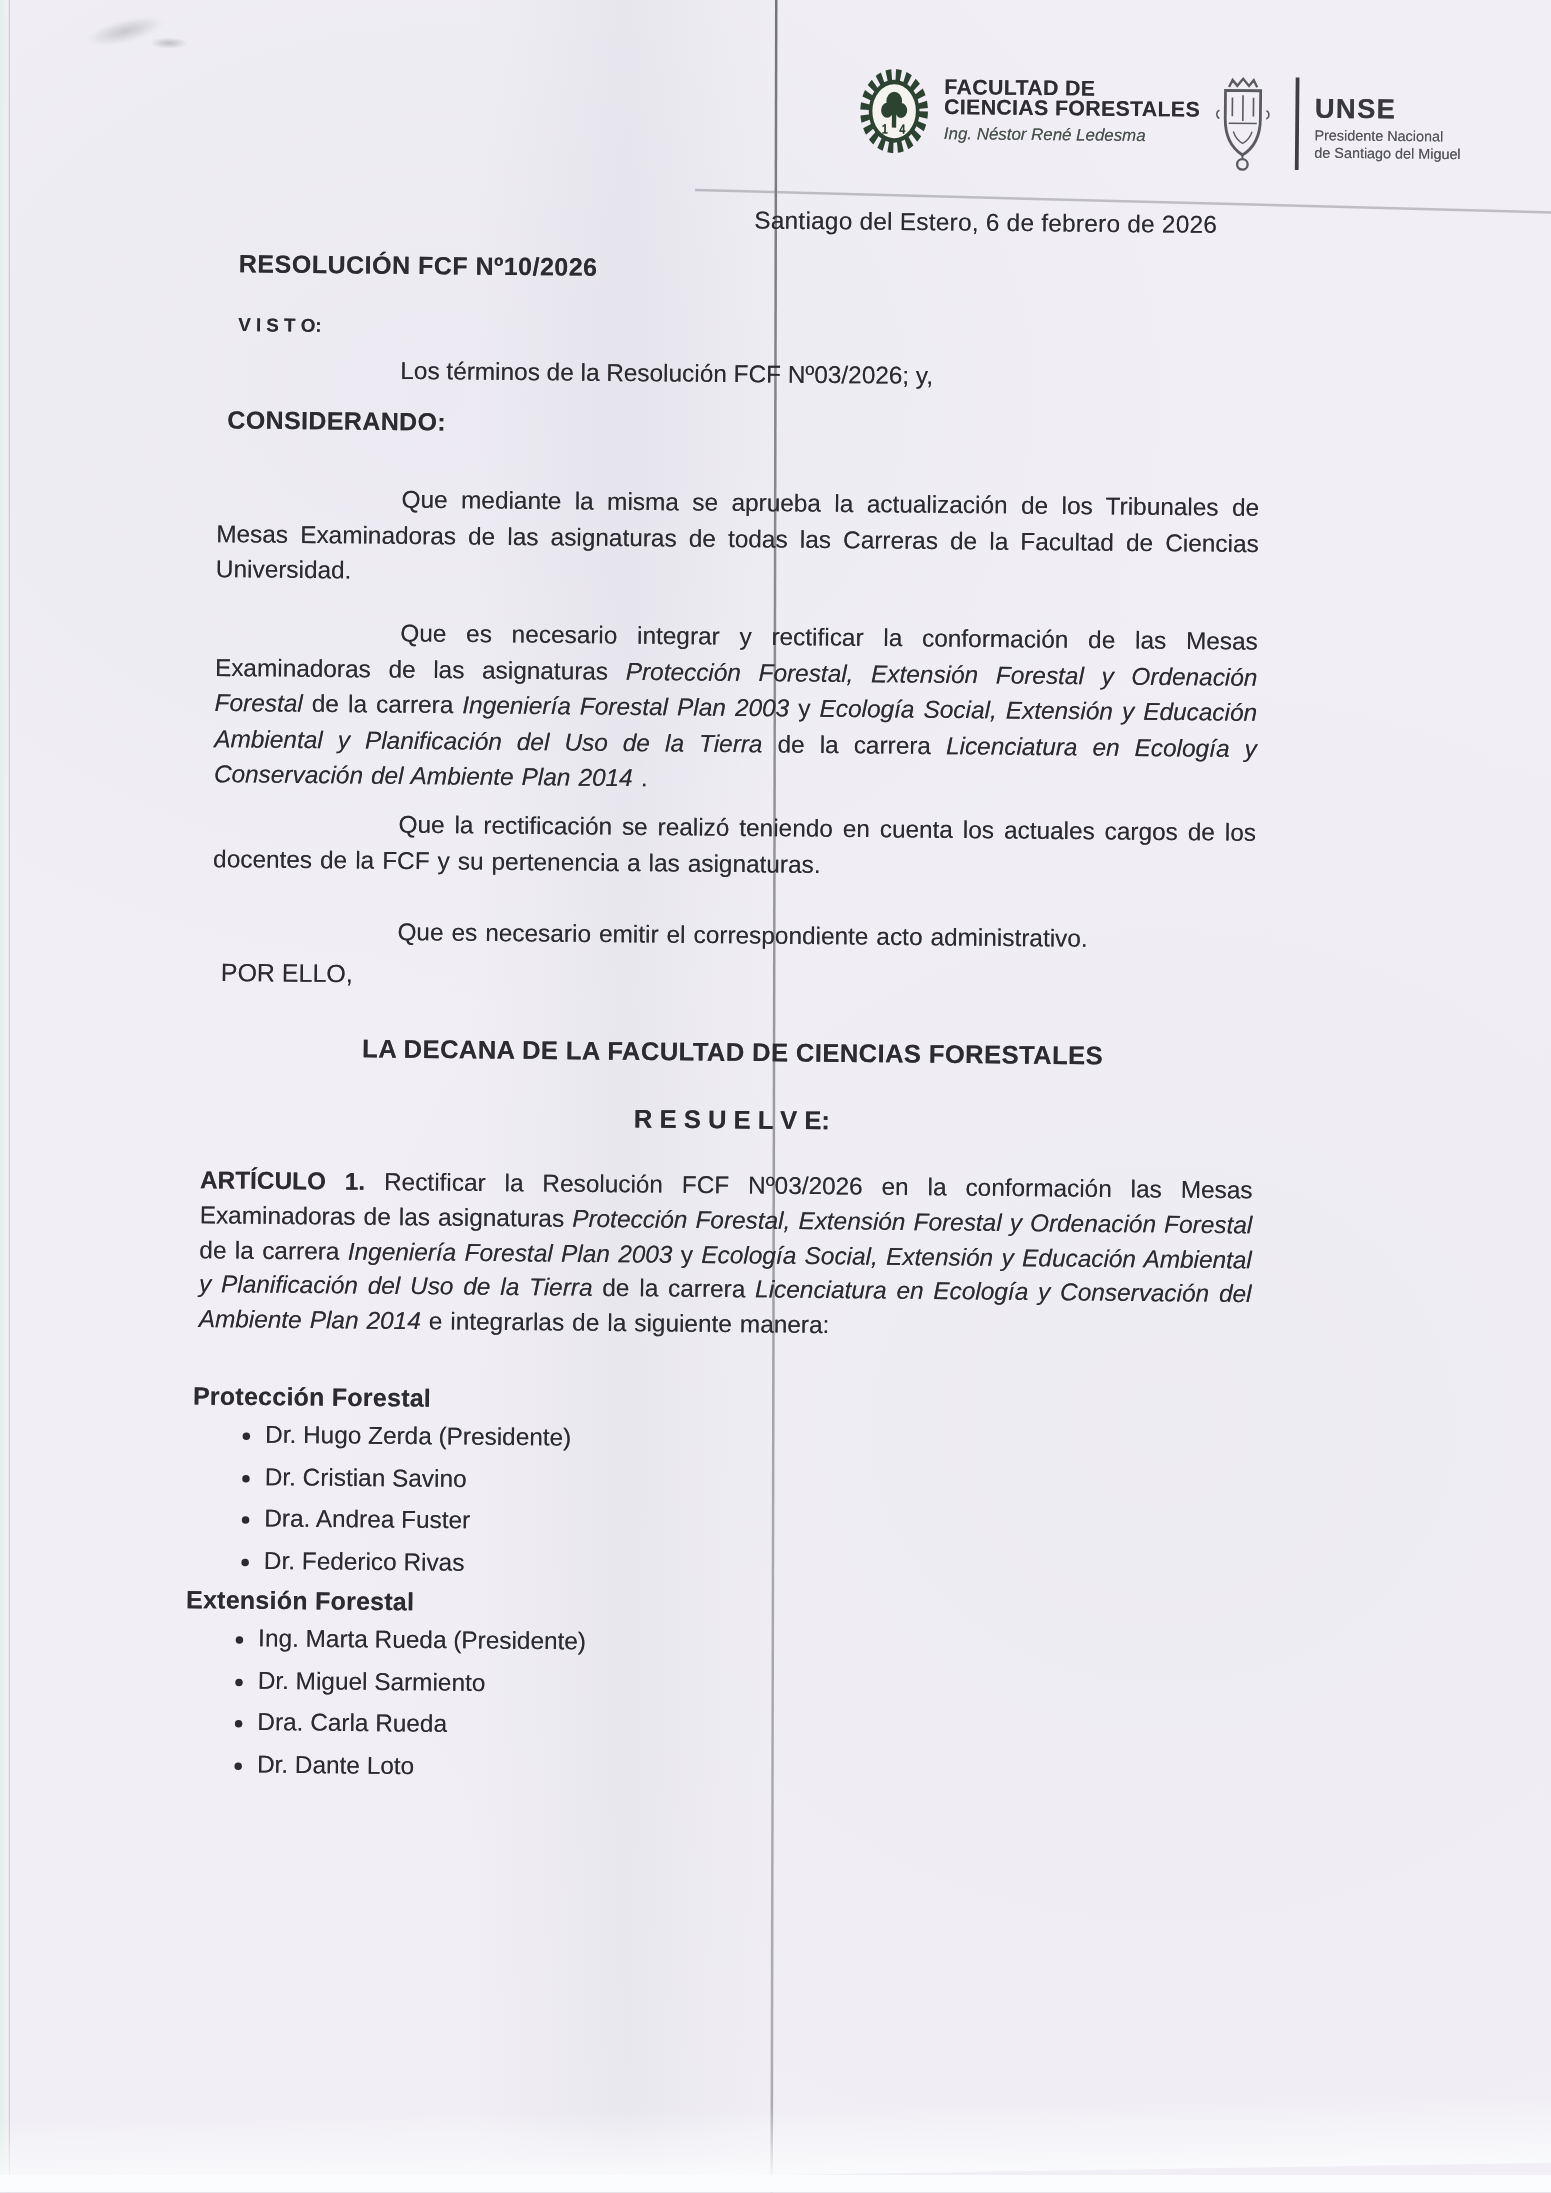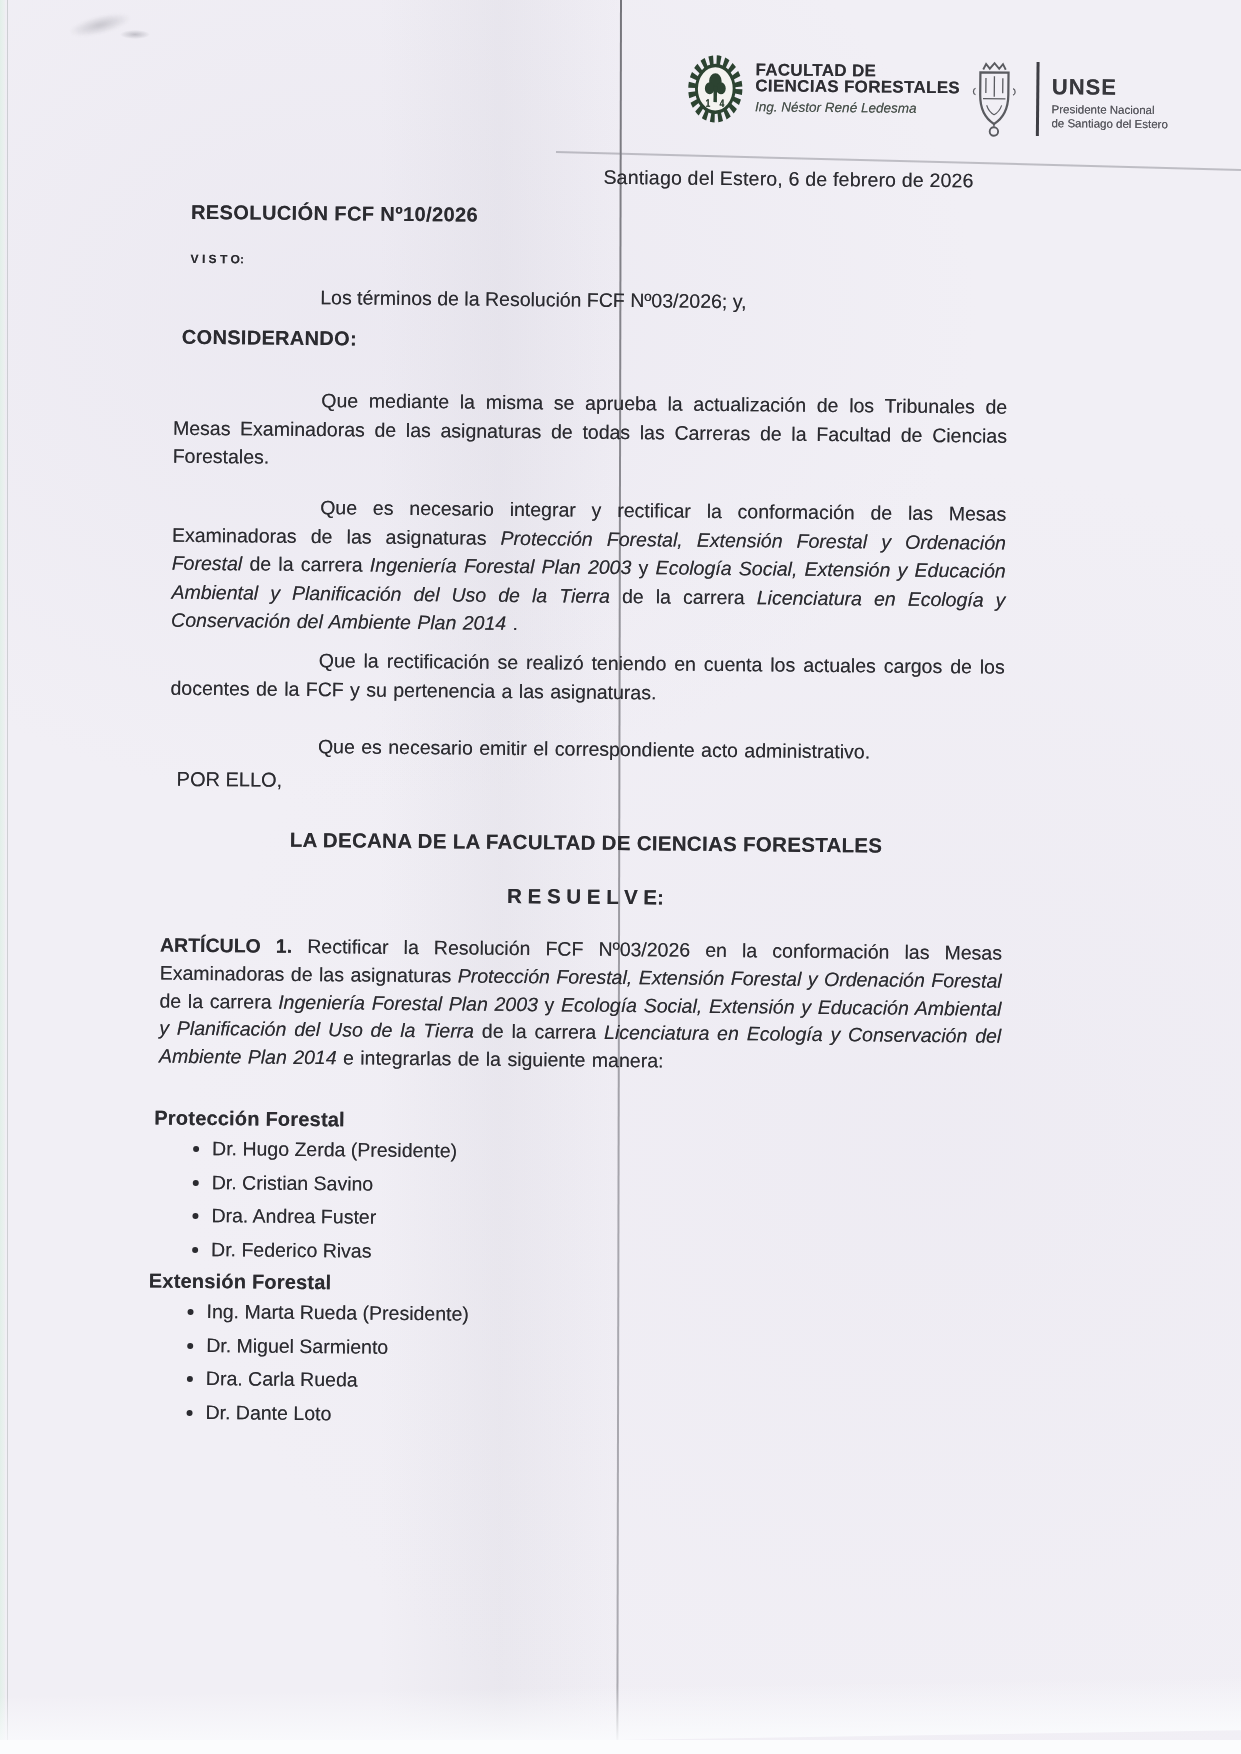--- a/index.html
+++ b/index.html
@@ -59,21 +59,21 @@
   .unse-divider{width:2.5px;height:74px;background:#3e3e44;margin:2px 13px 0 0;}
   .unse-acronym{font-size:22px;font-weight:bold;color:#38383d;letter-spacing:1px;margin-top:16px;line-height:22px;}
   .unse-sub{font-size:11.5px;color:#55555c;line-height:13.5px;margin-top:5px;}
   .gs{stroke:var(--logo-green);}
   .gf{fill:var(--logo-green);}
   .gt{fill:var(--logo-green);font-weight:bold;font-family:"Liberation Sans",sans-serif;}
   .sh{stroke:var(--shield-gray);fill:none;}
   
   .date-line{position:absolute;left:604px;top:166px;font-size:19.5px;letter-spacing:0.2px;}
   .res-title{position:absolute;left:192px;top:205px;font-size:20px;font-weight:bold;letter-spacing:0.4px;}
-  .visto-label{position:absolute;left:192px;top:256px;font-size:12px;font-weight:bold;}
+  .visto-label{position:absolute;left:192px;top:256px;font-size:15px;font-weight:bold;}
   .visto-text{position:absolute;left:322px;top:289px;font-size:19.5px;margin:0;}
   .cons-label{position:absolute;left:184px;top:330px;font-size:20px;font-weight:bold;letter-spacing:0.3px;}
   .para{position:absolute;left:176px;width:834px;font-size:19.5px;line-height:28.6px;
     text-align:justify;text-indent:148px;margin:0;word-spacing:1px;}
   .p1{top:389px;}
   .p2{top:496px;}
   .p3{top:649px;}
   .p4{top:735px;}
   .por-ello{position:absolute;left:183px;top:772px;font-size:20px;}
   .decana{position:absolute;left:176px;top:831px;width:834px;text-align:center;
@@ -133,32 +133,32 @@
           <path class="sh" stroke-width="1.3" d="M12 30 c-3 1 -3 6 0 7 M52 30 c3 1 3 6 0 7"></path>
           <path class="sh" stroke-width="1.6" d="M32 68 v3"></path>
           <circle class="sh" stroke-width="2" cx="32" cy="76" r="4.5"></circle>
         </svg>
       </div>
       <div class="unse-divider"></div>
       <div class="unse-text">
         <div class="unse-acronym">UNSE</div>
         <div class="unse-sub">
           <div>Presidente Nacional</div>
-          <div>de Santiago del Estero</div>
+          <div>de Santiago del Miguel</div>
         </div>
       </div>
     </div>
 
     <div class="date-line">Santiago del Estero, 6 de febrero de 2026</div>
     <div class="res-title">RESOLUCIÓN FCF Nº10/2026</div>
     <div class="visto-label">V I S T O:</div>
     <p class="visto-text">Los términos de la Resolución FCF Nº03/2026; y,</p>
     <div class="cons-label">CONSIDERANDO:</div>
 
-    <p class="para p1"><span>Que mediante la misma se aprueba la actualización de los Tribunales de Mesas Examinadoras de las asignaturas de todas las Carreras de la Facultad de Ciencias Forestales.</span></p>
+    <p class="para p1"><span>Que mediante la misma se aprueba la actualización de los Tribunales de Mesas Examinadoras de las asignaturas de todas las Carreras de la Facultad de Ciencias Universidad.</span></p>
     <p class="para p2"><span>Que es necesario integrar y rectificar la conformación de las Mesas Examinadoras de las asignaturas </span><span style="font-style: italic;">Protección Forestal, Extensión Forestal y Ordenación Forestal</span><span> de la carrera </span><span style="font-style: italic;">Ingeniería Forestal Plan 2003</span><span> y </span><span style="font-style: italic;">Ecología Social, Extensión y Educación Ambiental y Planificación del Uso de la Tierra</span><span> de la carrera </span><span style="font-style: italic;">Licenciatura en Ecología y Conservación del Ambiente Plan 2014</span><span> .</span></p>
     <p class="para p3"><span>Que la rectificación se realizó teniendo en cuenta los actuales cargos de los docentes de la FCF y su pertenencia a las asignaturas.</span></p>
     <p class="para p4"><span>Que es necesario emitir el correspondiente acto administrativo.</span></p>
 
     <div class="por-ello">POR ELLO,</div>
     <div class="decana">LA DECANA DE LA FACULTAD DE CIENCIAS FORESTALES</div>
     <div class="resuelve">R E S U E L V E:</div>
 
     <p class="para articulo"><span style="font-weight: bold;">ARTÍCULO 1.</span><span> Rectificar la Resolución FCF Nº03/2026 en la conformación las Mesas Examinadoras de las asignaturas </span><span style="font-style: italic;">Protección Forestal, Extensión Forestal y Ordenación Forestal</span><span> de la carrera </span><span style="font-style: italic;">Ingeniería Forestal Plan 2003</span><span> y </span><span style="font-style: italic;">Ecología Social, Extensión y Educación Ambiental y Planificación del Uso de la Tierra</span><span> de la carrera </span><span style="font-style: italic;">Licenciatura en Ecología y Conservación del Ambiente Plan 2014</span><span> e integrarlas de la siguiente manera:</span></p>
 

